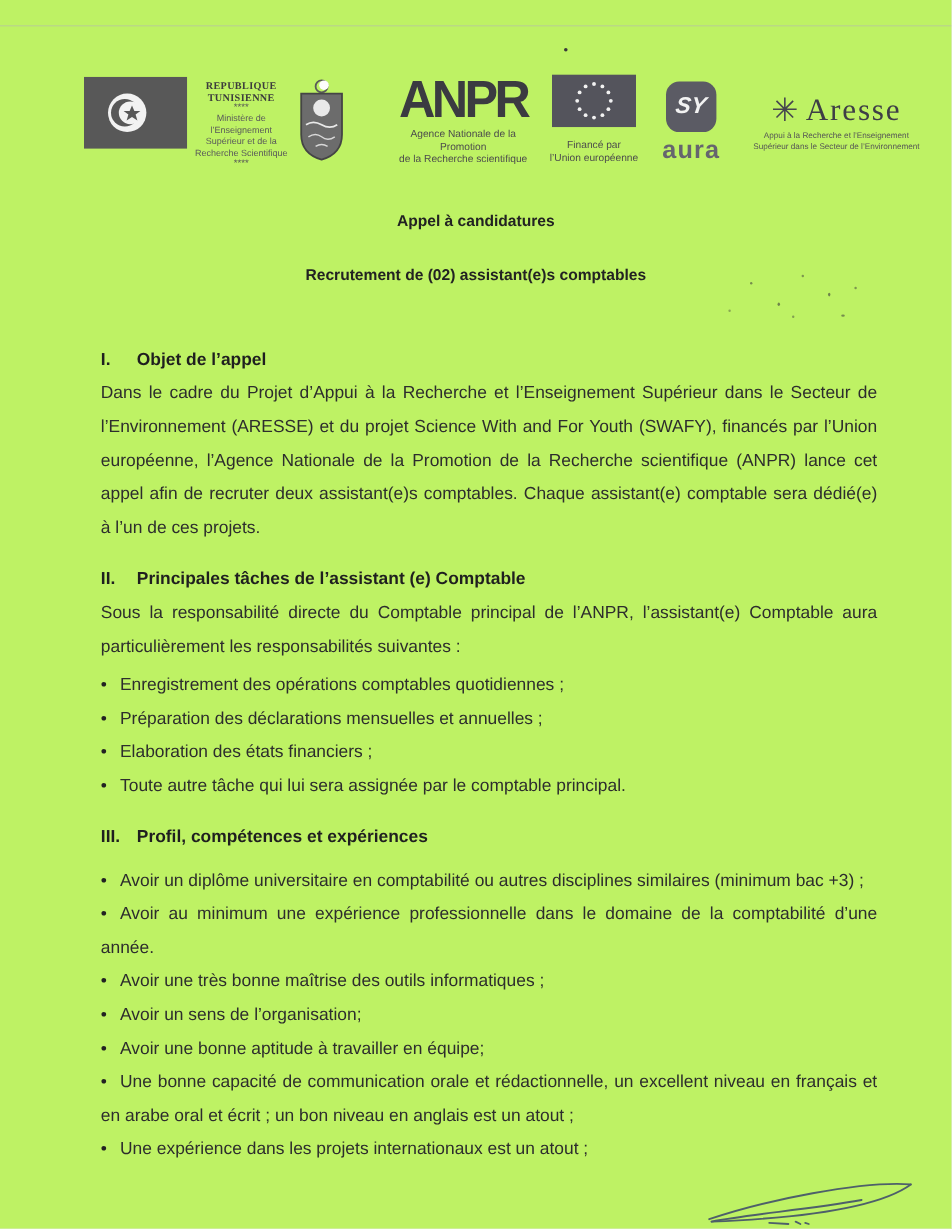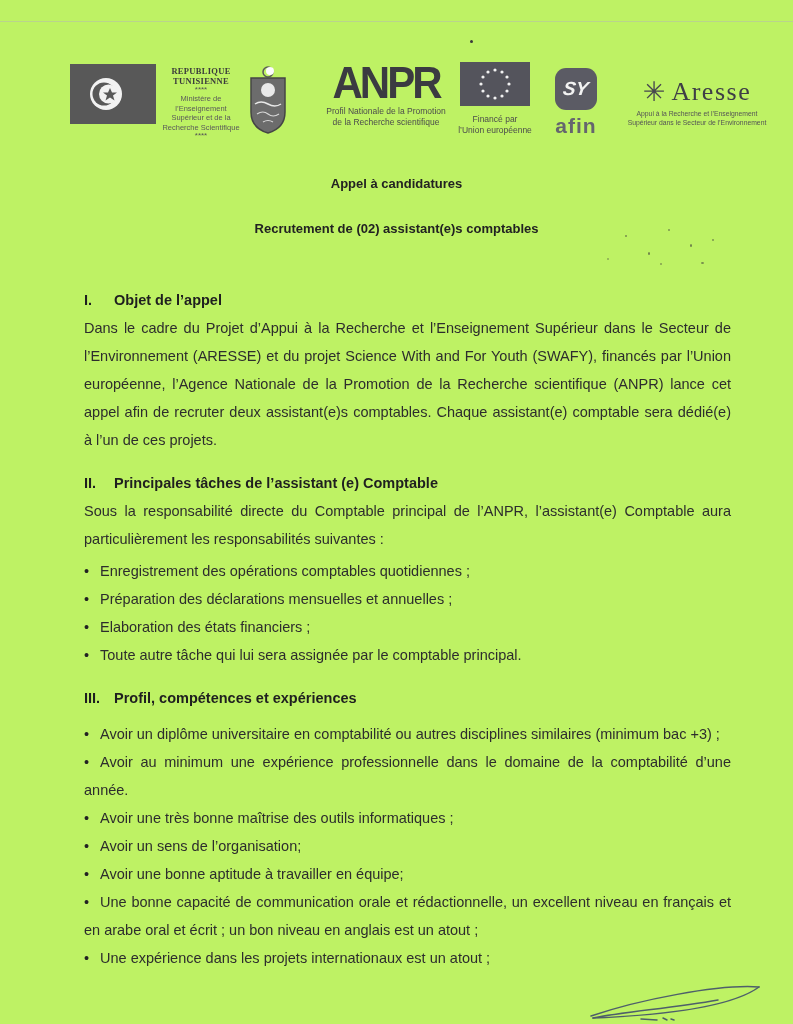--- a/index.html
+++ b/index.html
@@ -94,21 +94,21 @@
       <path d="M4 14 L38 14 L38 48 Q38 64 21 69 Q4 64 4 48 Z" fill="#6c6c6c" stroke="#454545" stroke-width="1.5"></path>
       <circle cx="21" cy="26" r="7" fill="#e9e9e9"></circle>
       <path d="M8 40 Q14 36 21 40 Q28 44 34 40" stroke="#e9e9e9" stroke-width="1.5" fill="none"></path>
       <path d="M10 50 Q16 46 21 50 Q26 54 32 50" stroke="#d8d8d8" stroke-width="1.2" fill="none"></path>
       <path d="M16 58 Q21 55 26 58" stroke="#d8d8d8" stroke-width="1.2" fill="none"></path>
     </svg>
   </div>
 
   <div class="hdr-item anpr">
     <div class="anpr-word">ANPR</div>
-    <div class="anpr-cap">Profil Nationale de la Promotion</div>
+    <div class="anpr-cap">Agence Nationale de la Promotion</div>
     <div class="anpr-cap">de la Recherche scientifique</div>
   </div>
 
   <div class="hdr-item eu">
     <svg width="70" height="44" viewBox="0 0 70 44">
       <rect x="0" y="0" width="70" height="44" fill="#54545c"></rect>
       <g fill="#f2f2f2">
         <circle cx="35" cy="8" r="1.6"></circle>
           <circle cx="42" cy="10" r="1.6"></circle>
           <circle cx="47" cy="15" r="1.6"></circle>
@@ -124,21 +124,21 @@
       </g>
     </svg>
     <div class="eu-cap">Financé par</div>
     <div class="eu-cap" style="margin-top:0;">l’Union européenne</div>
   </div>
 
   <div class="hdr-item swafy">
     <div class="swafy-tile">
       <span class="swafy-mono">SY</span>
     </div>
-    <div class="swafy-word">afin</div>
+    <div class="swafy-word">aura</div>
   </div>
 
   <div class="hdr-item aresse">
     <div class="aresse-row">
       <span class="aresse-glyph">✳</span>
       <span class="aresse-word">Aresse</span>
     </div>
     <div class="aresse-cap">Appui à la Recherche et l’Enseignement</div>
     <div class="aresse-cap" style="margin-top:0;">Supérieur dans le Secteur de l’Environnement</div>
   </div>

